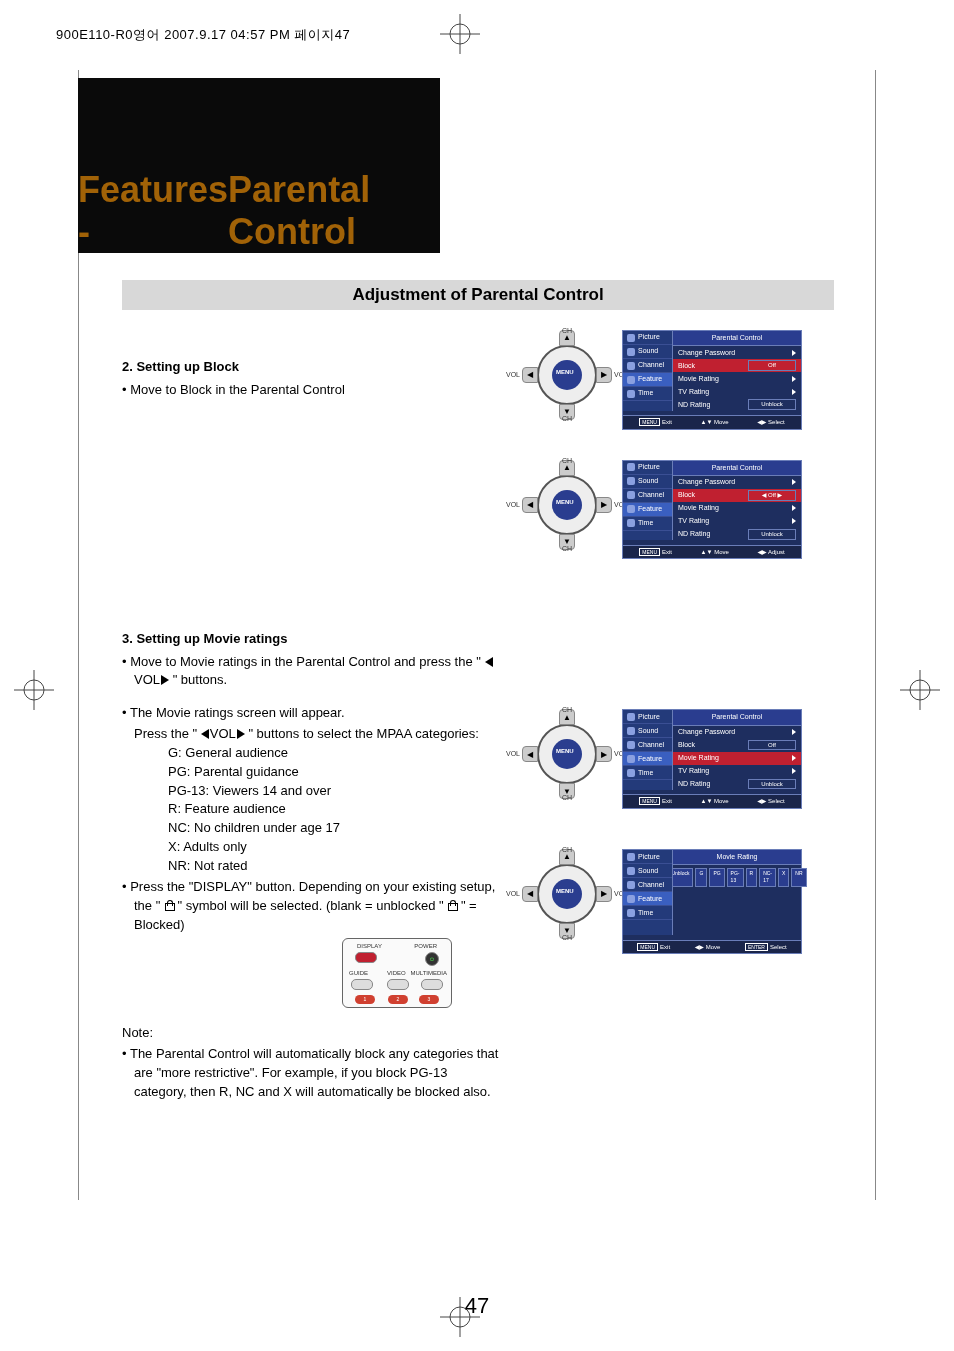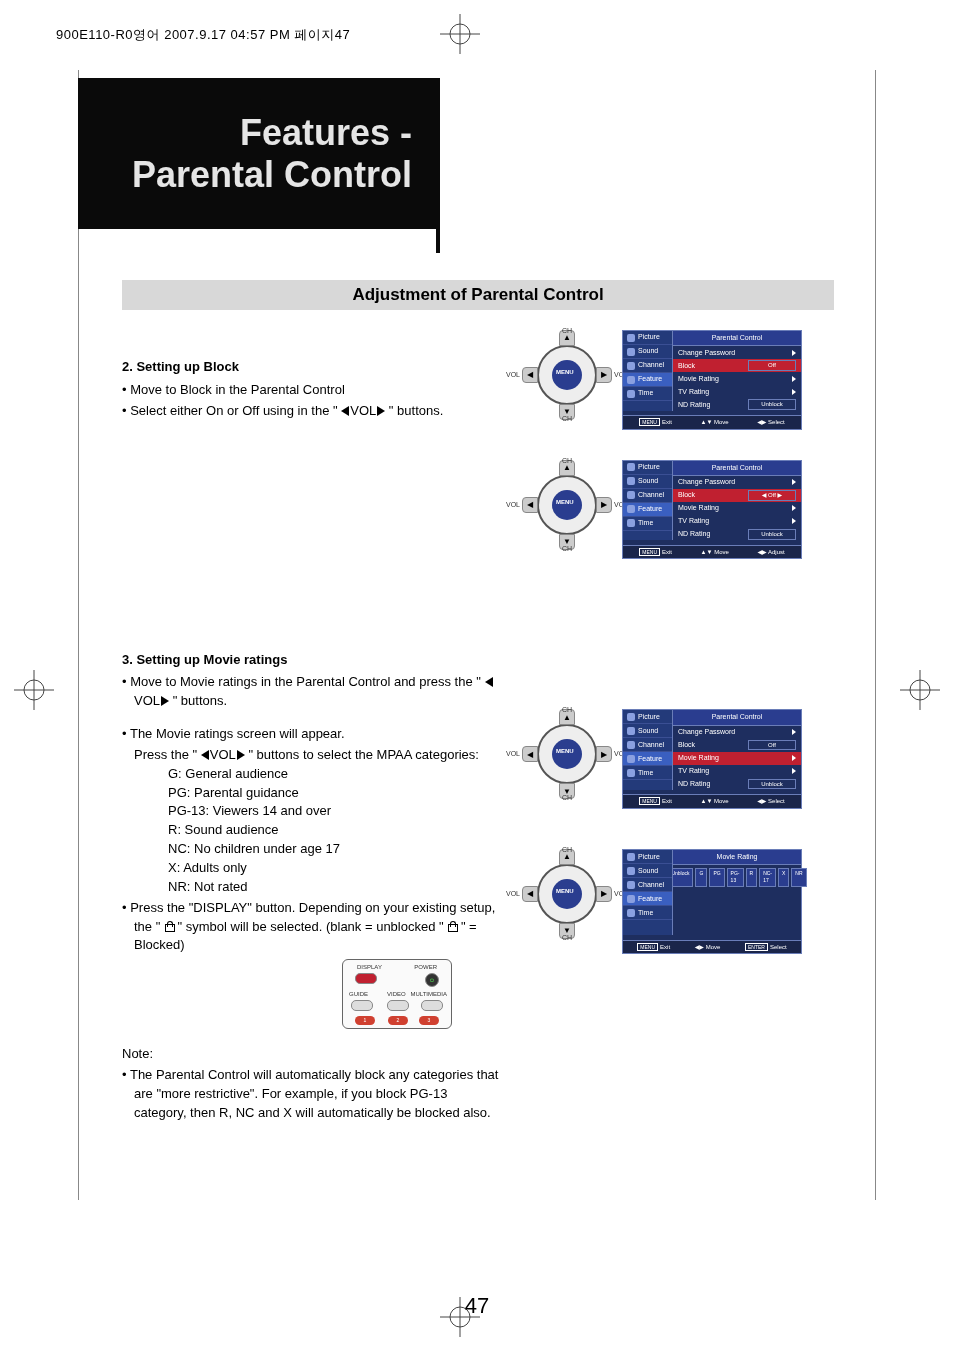--- a/index.html
+++ b/index.html
@@ -30,25 +30,25 @@
   .cm-top   { top: 14px;  left: 440px; }
   .cm-bot   { bottom: 14px; left: 440px; }
   .cm-left  { top: 670px;  left: 14px; transform: rotate(90deg); }
   .cm-right { top: 670px;  right: 14px; transform: rotate(90deg); }
   .side-rule-left  { position:absolute; top:70px; left:78px;  width:1px; height:1130px; background:#888; }
   .side-rule-right { position:absolute; top:70px; right:78px; width:1px; height:1130px; background:#888; }
 
   .title-block {
     position: absolute;
     top: 78px; left: 78px;
-    width: 358px; height: 151px;
+    width: 358px; height: 175px;
     background: #0a0a0a;
-    color: #e5e5e5;
+    color: #a16207;
     display: flex;
-    flex-direction: column;
+    flex-direction: row;
     align-items: flex-end;
     justify-content: center;
     padding-right: 24px;
     font-family: "Trebuchet MS", Arial, sans-serif;
   }
   .title-block .t1 { font-size: 36px; font-weight: 600; }
   .title-block .t2 { font-size: 36px; font-weight: 600; }
 
   .title-right-column {
     position:absolute;
@@ -310,39 +310,36 @@
   </div>
   <div class="title-right-column"></div>
 
   <div class="subhead-bar">Adjustment of Parental Control</div>
 
   <div class="body">
     <div class="two-col">
       <div class="col-left">
         <div class="section-h">2. Setting up Block</div>
         <div class="bul">Move to Block in the Parental Control</div>
-        <div class="bul">
-          <span>Select either On or Off using in the " </span><span class="arrow-left"></span><span>VOL</span><span class="arrow-right"></span><span> " buttons.</span>
-        </div>
 
         <div class="large-gap"></div>
 
         <div class="section-h">3. Setting up Movie ratings</div>
         <div class="bul">
           <span>Move to Movie ratings in the Parental Control and press the " </span><span class="arrow-left"></span><span>VOL</span><span class="arrow-right"></span><span> " buttons.</span>
         </div>
         <div style="height:10px"></div>
         <div class="bul">The Movie ratings screen will appear.</div>
         <div style="padding-left:12px">
           <span>Press the " </span><span class="arrow-left"></span><span>VOL</span><span class="arrow-right"></span><span> " buttons to select the MPAA categories:</span>
         </div>
         <div class="indent">G: General audience</div>
         <div class="indent">PG: Parental guidance</div>
         <div class="indent">PG-13: Viewers 14 and over</div>
-        <div class="indent">R: Sound audience</div>
+        <div class="indent">R: Feature audience</div>
         <div class="indent">NC: No children under age 17</div>
         <div class="indent">X: Adults only</div>
         <div class="indent">NR: Not rated</div>
         <div class="bul">
           <span>Press the "DISPLAY" button. Depending on your existing setup, the " </span><span class="lock"></span><span> " symbol will be selected. (blank = unblocked " </span><span class="lock"></span><span> " = Blocked)</span>
         </div>
 
         <div class="remote-fig">
           <span class="lbl" style="top:3px;left:14px">DISPLAY</span>
           <span class="lbl" style="top:3px;right:14px">POWER</span>

